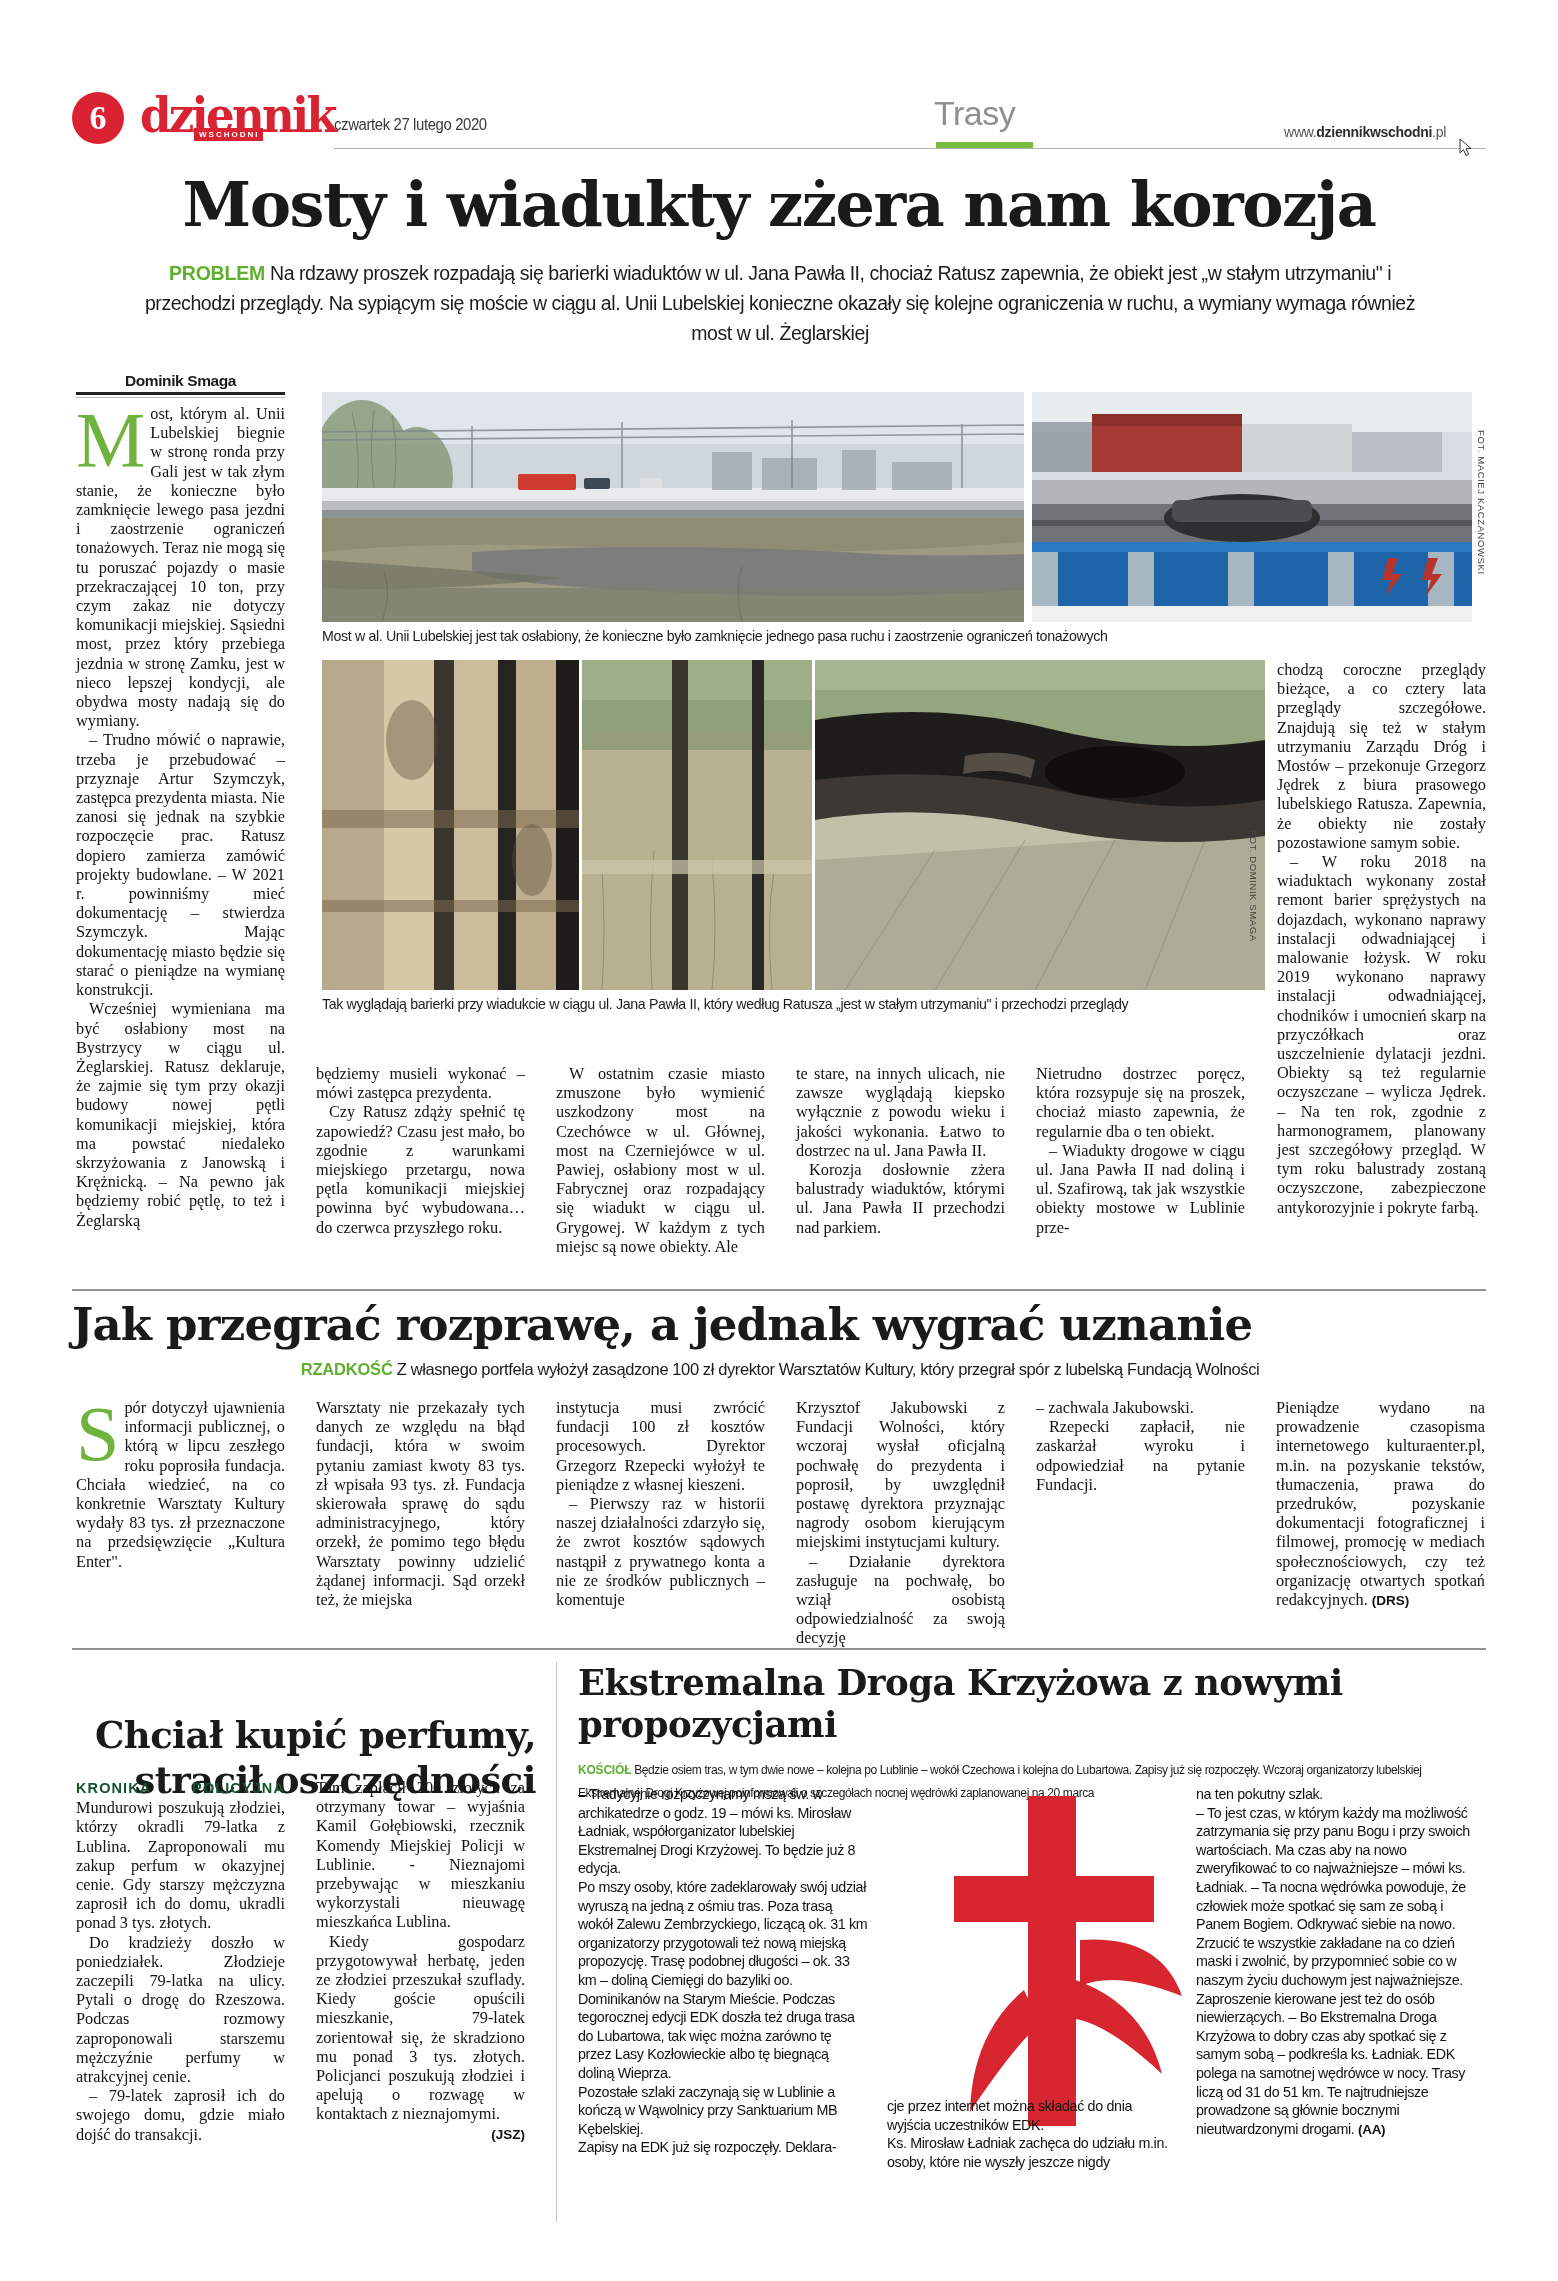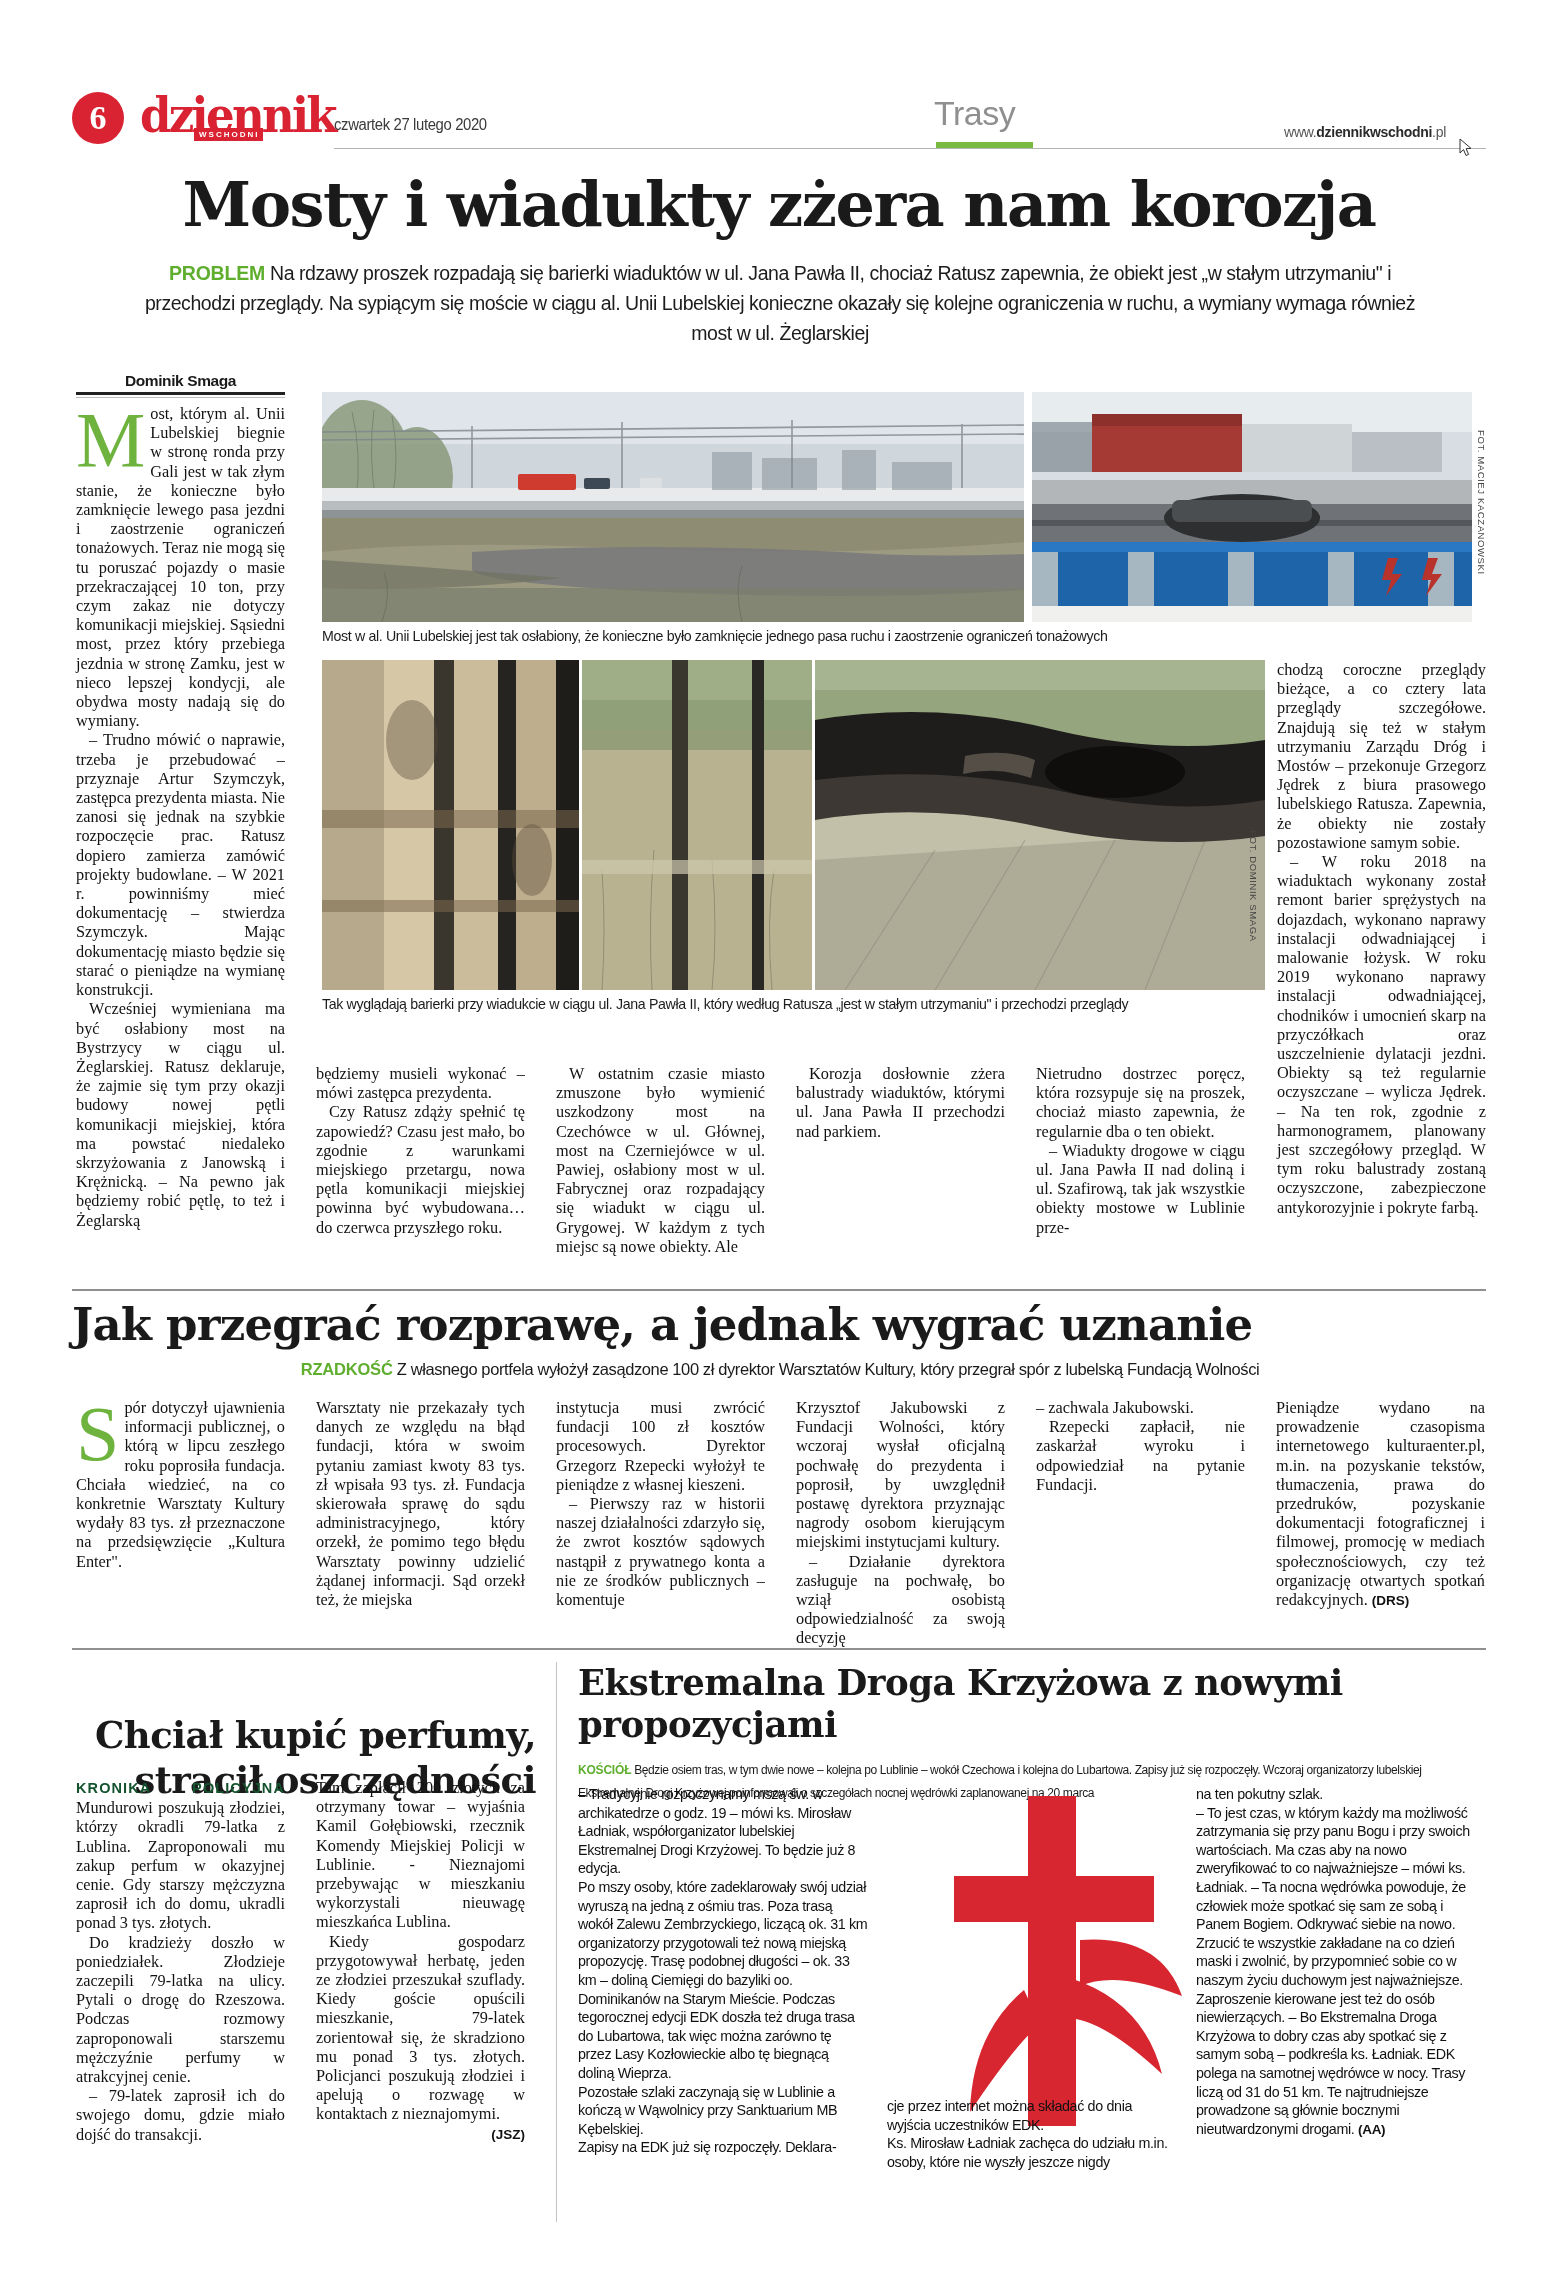--- a/index.html
+++ b/index.html
@@ -647,20 +647,21 @@
 
   <div class="a1-cols">
     <div class="a1-col col-text" style="left:240px;">
       <p class="noindent">będziemy musieli wykonać – mówi zastępca prezydenta.</p>
       <p>Czy Ratusz zdąży spełnić tę zapowiedź? Czasu jest mało, bo zgodnie z warunkami miejskiego przetargu, nowa pętla komunikacji miejskiej powinna być wybudowana… do czerwca przyszłego roku.</p>
     </div>
     <div class="a1-col col-text" style="left:480px;">
       <p>W ostatnim czasie miasto zmuszone było wymienić uszkodzony most na Czechówce w ul. Głównej, most na Czerniejówce w ul. Pawiej, osłabiony most w ul. Fabrycznej oraz rozpadający się wiadukt w ciągu ul. Grygowej. W każdym z tych miejsc są nowe obiekty. Ale</p>
     </div>
     <div class="a1-col col-text" style="left:720px;">
+      <p class="noindent">te stare, na innych ulicach, nie zawsze wyglądają kiepsko wyłącznie z powodu wieku i jakości wykonania. Łatwo to dostrzec na ul. Jana Pawła II.</p>
       <p>Korozja dosłownie zżera balustrady wiaduktów, którymi ul. Jana Pawła II przechodzi nad parkiem.</p>
     </div>
     <div class="a1-col col-text" style="left:960px;">
       <p class="noindent">Nietrudno dostrzec poręcz, która rozsypuje się na proszek, chociaż miasto zapewnia, że regularnie dba o ten obiekt.</p>
       <p>– Wiadukty drogowe w ciągu ul. Jana Pawła II nad doliną i ul. Szafirową, tak jak wszystkie obiekty mostowe w Lublinie prze-</p>
     </div>
   </div>
 
   <div class="hrule-thick" style="left:72px; top:1289px; width:1414px;"></div>
 

